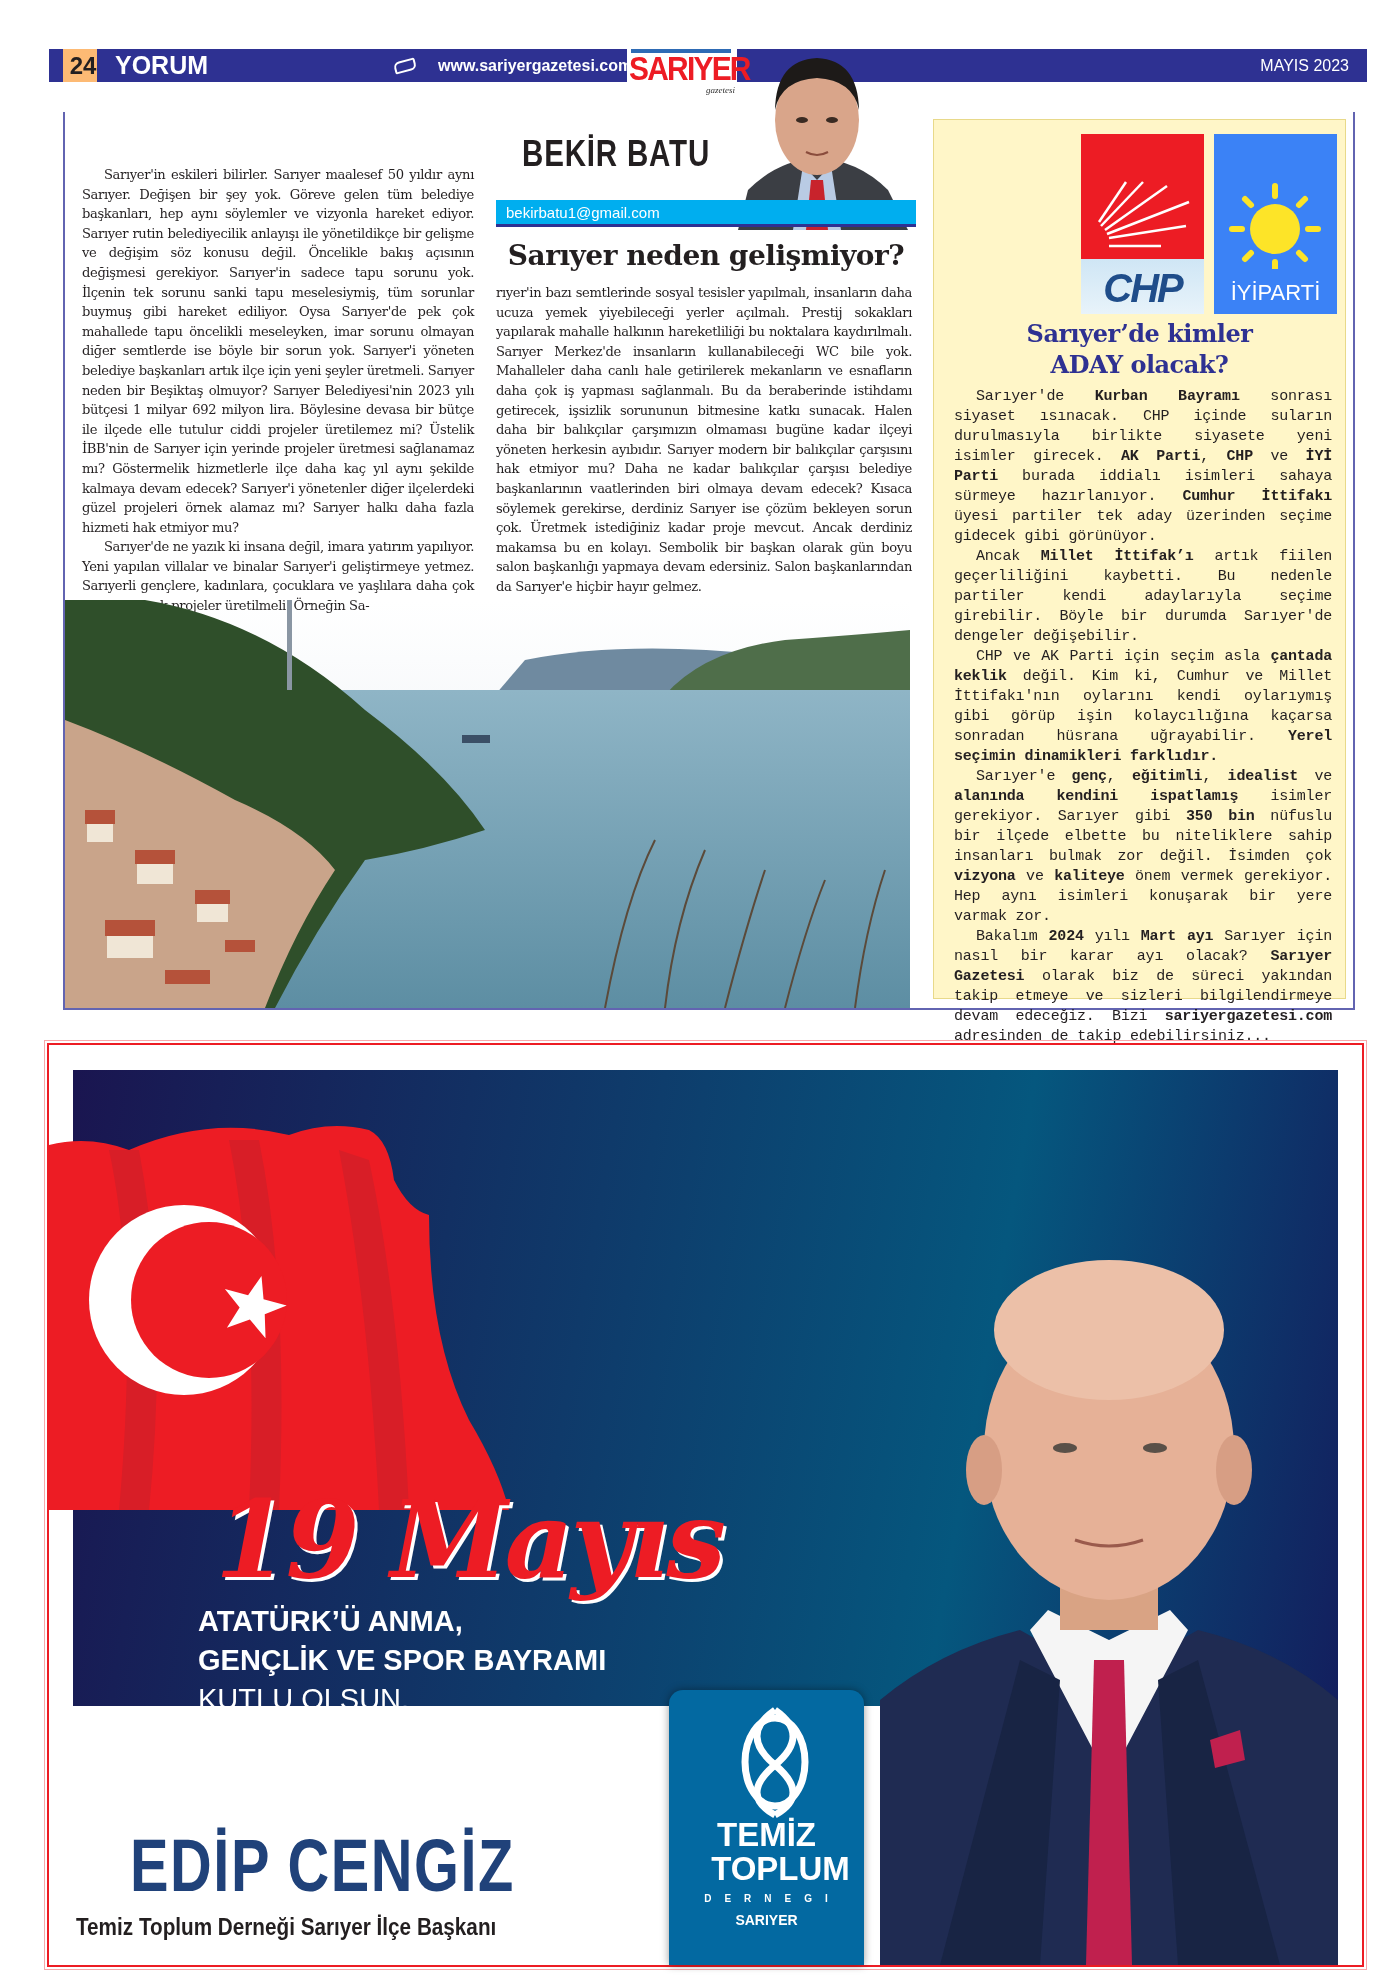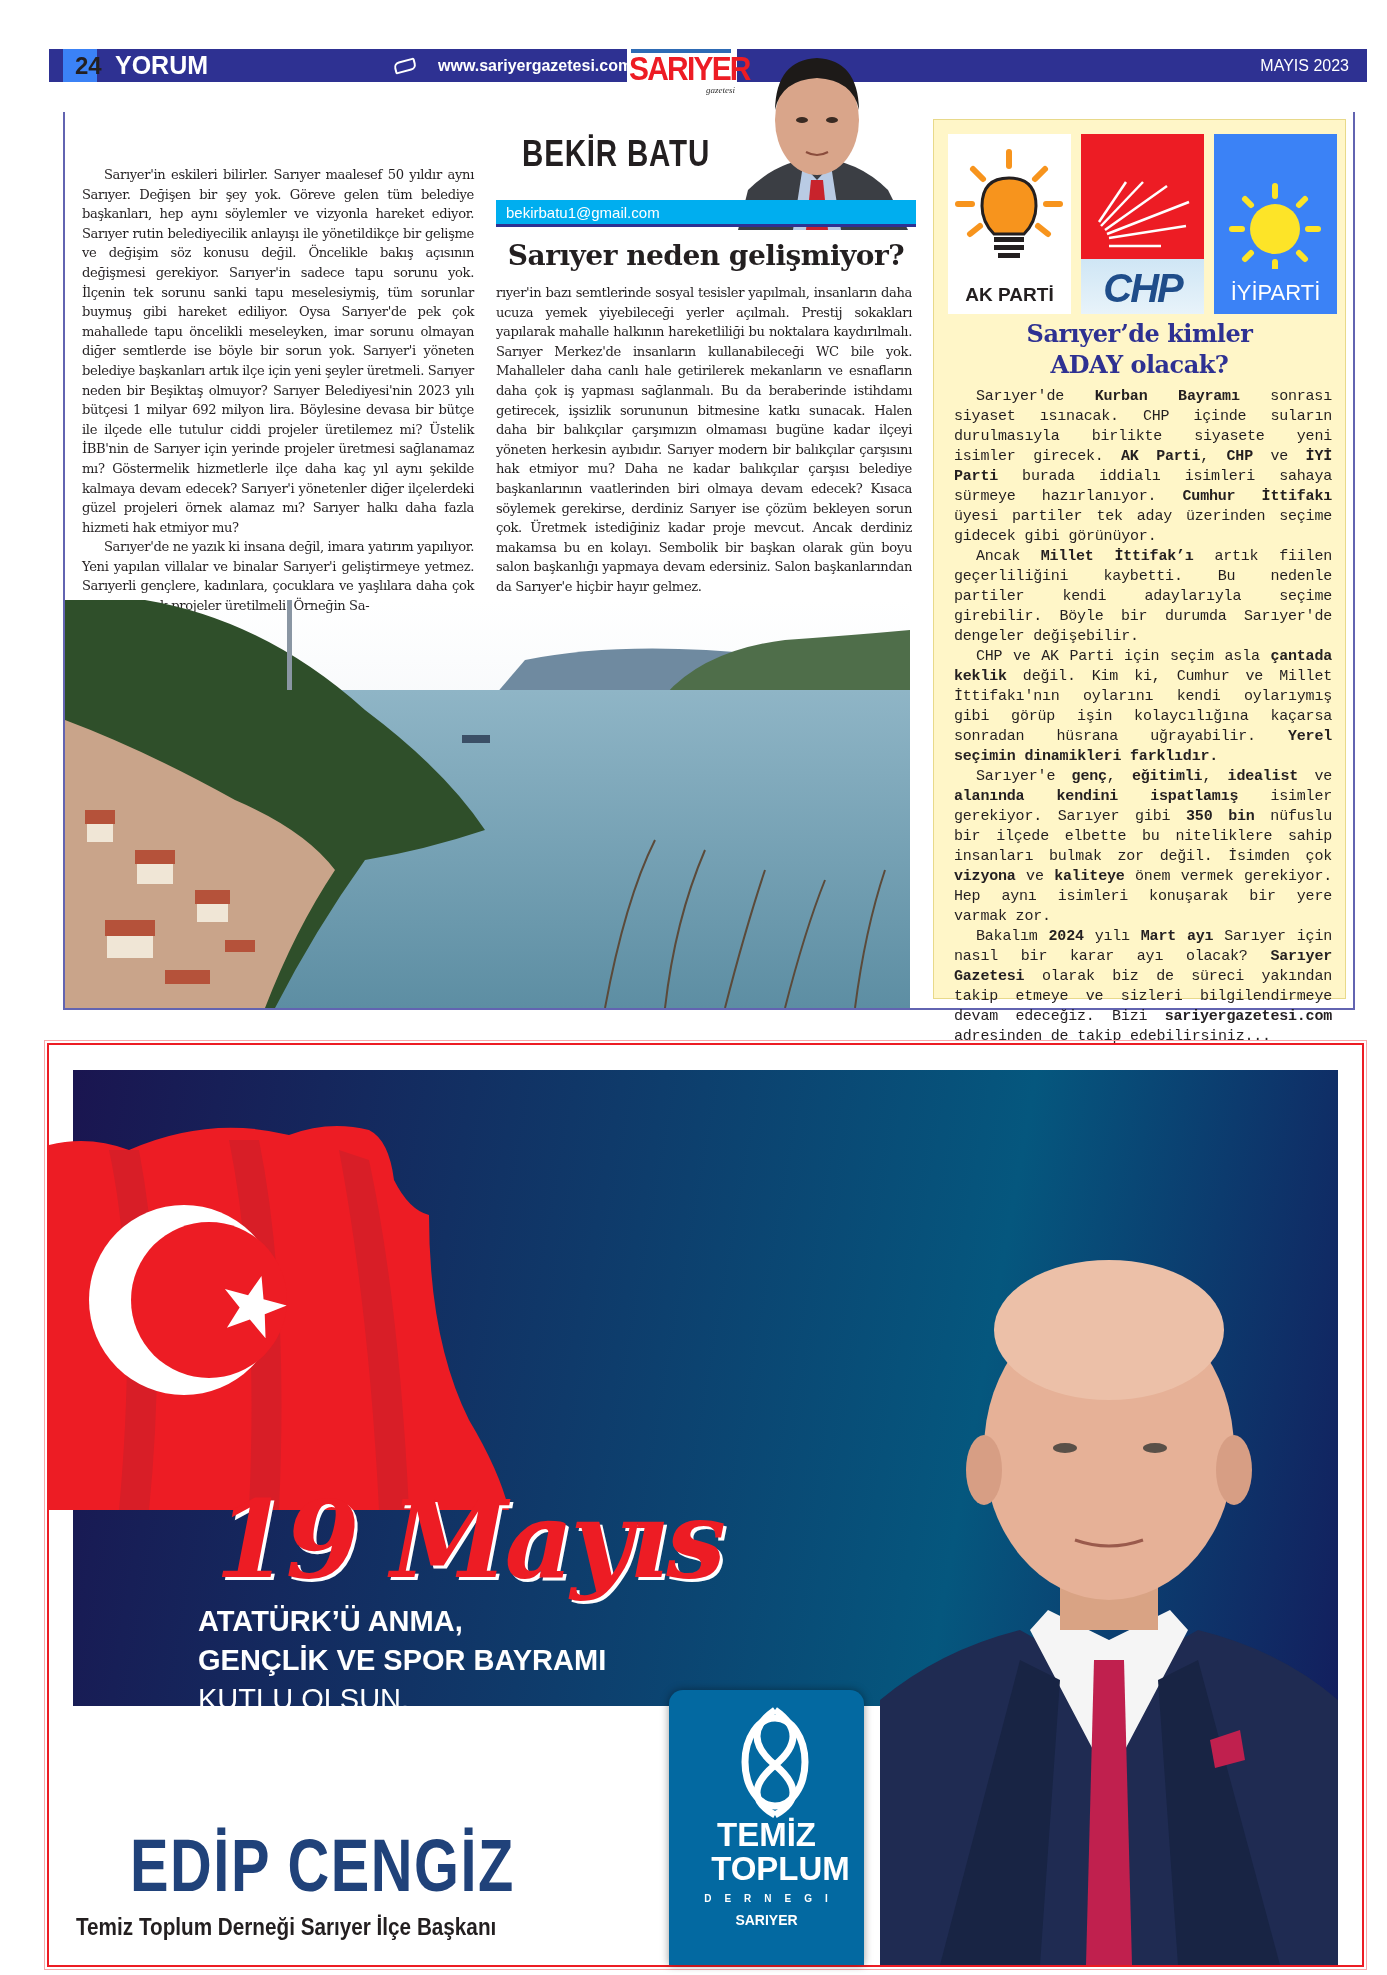--- a/index.html
+++ b/index.html
@@ -2,21 +2,21 @@
 <html><head>
 <meta charset="utf-8">
 <style>
   * { box-sizing: border-box; margin: 0; padding: 0; }
   html, body { width: 1387px; height: 1975px; background: #ffffff; overflow: hidden; }
   body { position: relative; font-family: "Liberation Serif", serif; color: #231f20; }
 
   
   .hdr { position: absolute; left: 49px; top: 49px; width: 1318px; height: 33px; }
   .hdr-bar { position: absolute; left: 0; top: 0; width: 100%; height: 100%; background: #2e3192; }
-  .pg-num { position: absolute; left: 0; top: 0; width: 48px; height: 33px; background: #3b82f6; border-left: 14px solid #2e3192; color: #231f20; font: bold 24px/33px "Liberation Sans", sans-serif; text-align: center; padding-left: 12px; }
+  .pg-num { position: absolute; left: 0; top: 0; width: 48px; height: 33px; background: #fdba74; border-left: 14px solid #2e3192; color: #231f20; font: bold 24px/33px "Liberation Sans", sans-serif; text-align: center; padding-left: 6px; }
   .section { position: absolute; left: 66px; top: 0; color: #fff; font: bold 25px/33px "Liberation Sans", sans-serif; }
   .url-wrap { position: absolute; left: 345px; top: 0; color: #fff; font: bold 16px/33px "Liberation Sans", sans-serif; display: flex; align-items: center; gap: 22px; }
   .mail-ic { width: 22px; height: 12px; border: 2px solid #fff; border-radius: 6px 2px 6px 2px; transform: rotate(-15deg); display: inline-block; }
   .logo { position: absolute; left: 578px; top: -4px; width: 110px; height: 44px; background: #fff; }
   .logo-top { position: absolute; left: 4px; top: 4px; width: 100px; height: 4px; background: #2e6bb5; }
   .logo-txt { position: absolute; left: 2px; top: 4px; color: #ed1c24; font: bold 34px/38px "Liberation Sans", sans-serif; letter-spacing: -2px; transform: scaleX(0.88); transform-origin: left; }
   .logo-sub { position: absolute; right: 2px; bottom: -6px; font: italic 9px "Liberation Serif", serif; color: #333; }
   .date { position: absolute; right: 18px; top: 0; color: #fff; font: 16px/33px "Liberation Sans", sans-serif; }
 
   
@@ -159,38 +159,20 @@
         <path d="M600 408 Q610 320 640 250"></path>
       <path d="M660 408 Q680 330 700 270"></path>
         <path d="M720 408 Q740 330 760 280"></path>
       <path d="M790 408 Q800 330 820 270"></path>
     </g>
   </svg>
 </div>
 
 <div class="sidebox">
   <div class="logos">
-    <div class="lg lg-ak">
-      <svg width="123" height="140" viewBox="0 0 123 140">
-        <g stroke="#f7941d" stroke-width="6" stroke-linecap="round">
-          <line x1="61" y1="18" x2="61" y2="32"></line>
-            <line x1="25" y1="35" x2="35" y2="45"></line>
-          <line x1="97" y1="35" x2="87" y2="45"></line>
-            <line x1="10" y1="70" x2="24" y2="70"></line>
-          <line x1="112" y1="70" x2="98" y2="70"></line>
-            <line x1="22" y1="100" x2="32" y2="92"></line>
-          <line x1="100" y1="100" x2="90" y2="92"></line>
-        </g>
-        <path d="M61 44 Q88 44 88 72 Q88 88 76 100 L46 100 Q34 88 34 72 Q34 44 61 44 Z" fill="#f7941d" stroke="#231f20" stroke-width="3"></path>
-        <rect x="46" y="103" width="30" height="5" fill="#231f20"></rect>
-        <rect x="46" y="111" width="30" height="5" fill="#231f20"></rect>
-        <rect x="50" y="119" width="22" height="5" fill="#231f20"></rect>
-      </svg>
-      <div class="lg-label">AK PARTİ</div>
-    </div>
     <div class="lg lg-chp">
       <svg width="123" height="125" viewBox="0 0 123 125">
         <g stroke="#fff" stroke-width="2.5" fill="#fff">
           <line x1="18" y1="88" x2="45" y2="48"></line>
             <line x1="20" y1="92" x2="62" y2="48"></line>
           <line x1="24" y1="96" x2="86" y2="52"></line>
             <line x1="26" y1="100" x2="108" y2="68"></line>
           <line x1="28" y1="104" x2="105" y2="92"></line>
             <line x1="28" y1="112" x2="80" y2="112"></line>
         </g>

